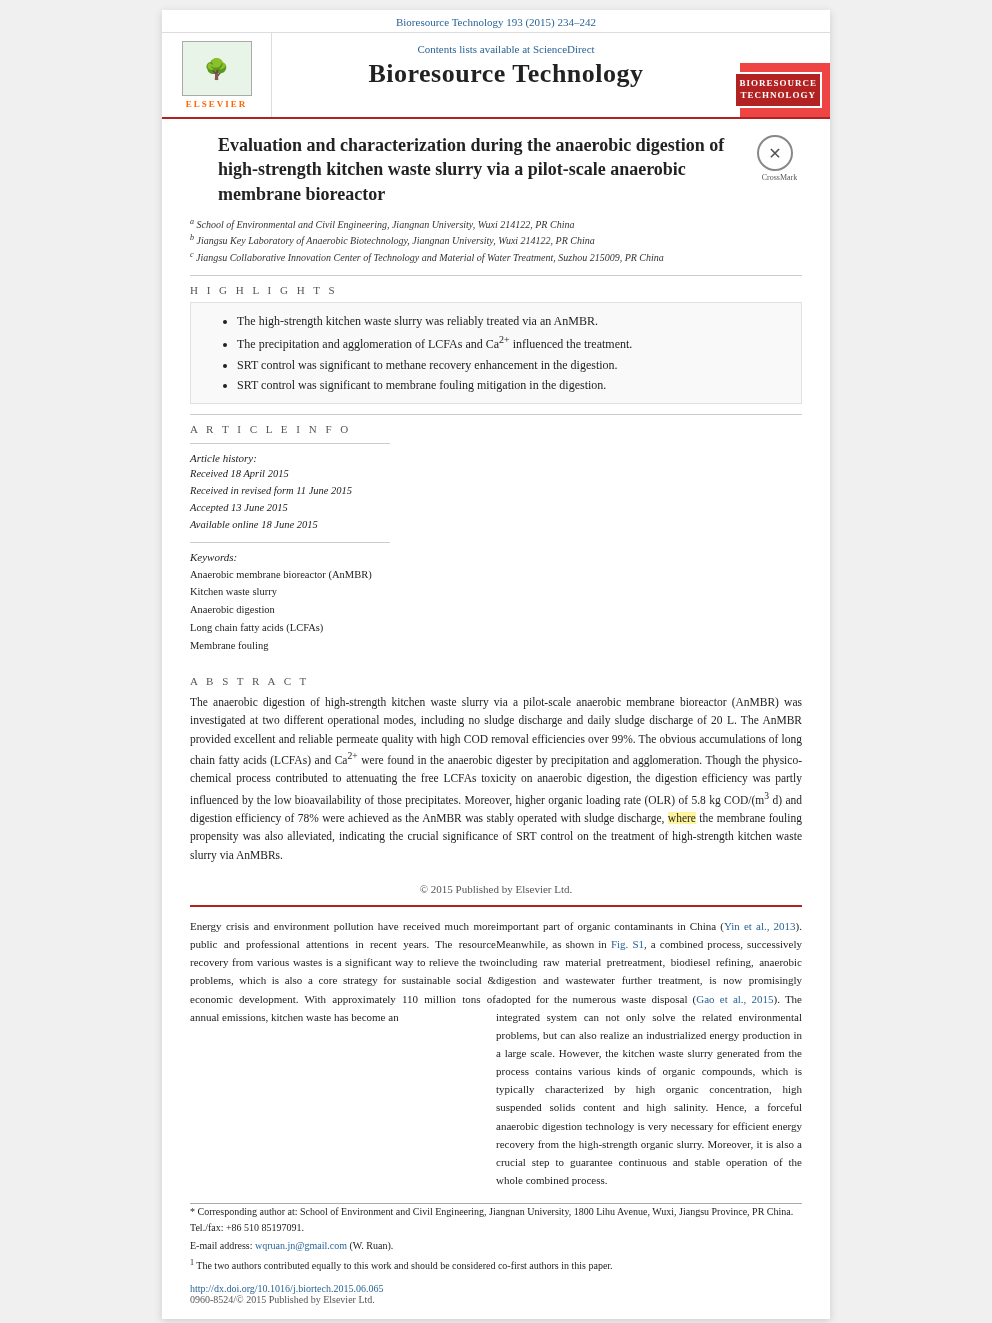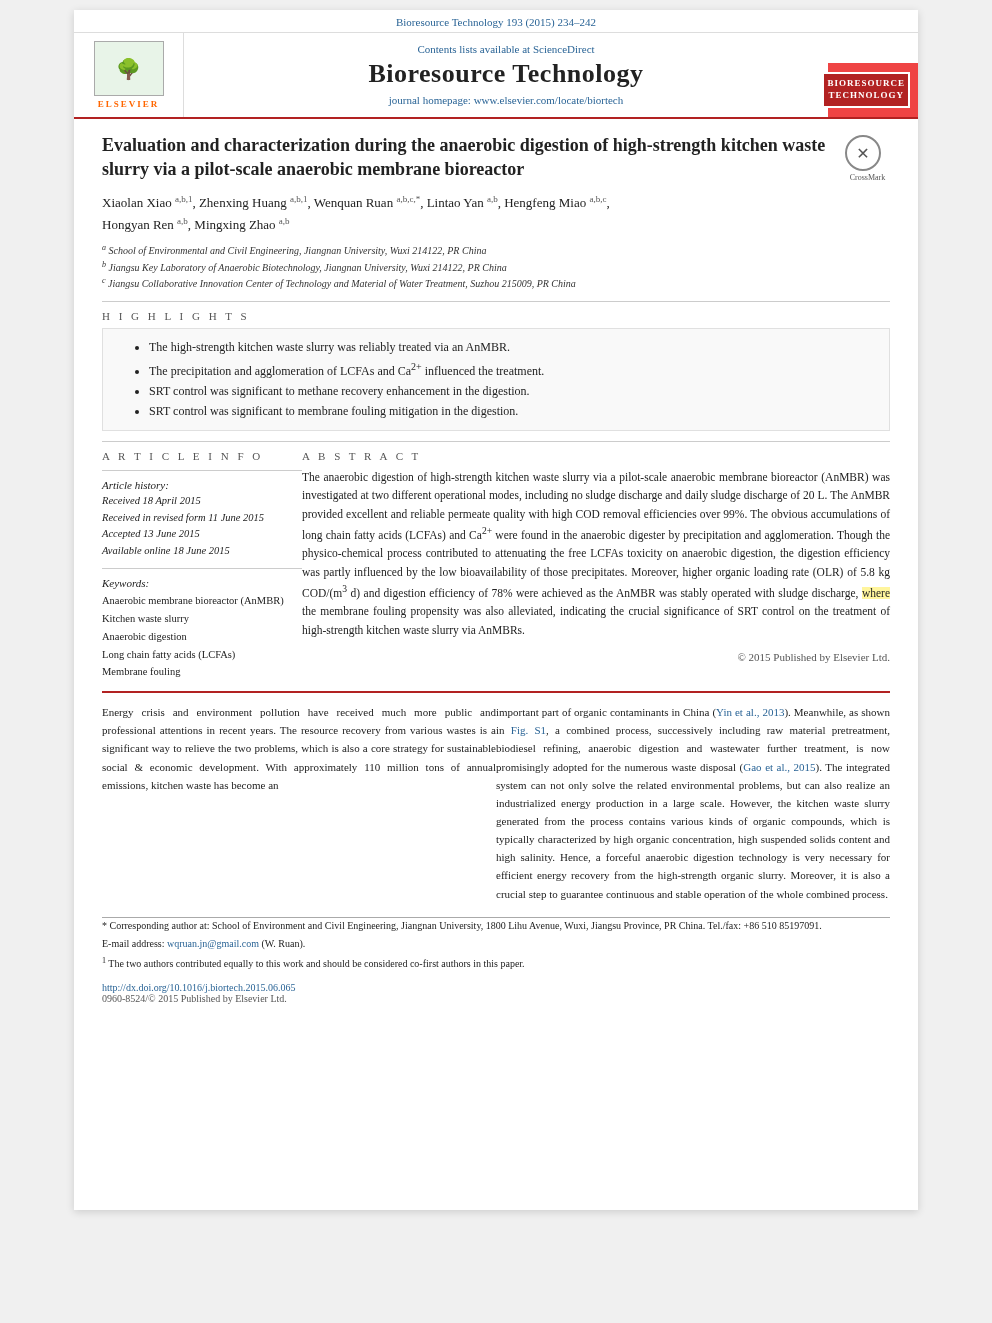--- a/index.html
+++ b/index.html
@@ -7,21 +7,21 @@
       background: #f0f0f0;
       font-family: 'Times New Roman', Times, serif;
       font-size: 13px;
       color: #222;
       display: flex;
       justify-content: center;
       padding: 10px 0;
     }
     .page {
       background: #fff;
-      width: 844px;
+      width: 668px;
       min-height: 1200px;
       padding: 0;
       box-shadow: 0 2px 8px rgba(0,0,0,0.15);
       position: relative;
     }
 
     
     .top-bar {
       text-align: center;
       padding: 6px 0 4px;
@@ -132,20 +132,21 @@
       align-items: flex-start;
       margin-bottom: 10px;
     }
     .article-title {
       flex: 1;
       font-size: 18px;
       font-weight: bold;
       line-height: 1.35;
       color: #222;
       font-family: 'Times New Roman', serif;
+      margin-left: 28px;
     }
     .crossmark {
       width: 45px;
       flex-shrink: 0;
       text-align: center;
       padding-top: 2px;
     }
     .crossmark-icon {
       display: inline-block;
       width: 36px;
@@ -206,21 +207,23 @@
     .highlights-box ul {
       list-style: disc;
       padding-left: 18px;
       font-size: 12px;
       line-height: 1.7;
     }
 
     
     .two-col {
       display: flex;
+      gap: 20px;
       margin-bottom: 10px;
+      flex-direction: column;
     }
     .col-left {
       width: 200px;
       flex-shrink: 0;
     }
     .col-right {
       flex: 1;
     }
 
     
@@ -266,22 +269,22 @@
       text-transform: uppercase;
       margin-bottom: 6px;
     }
     .abstract-text {
       font-size: 11.5px;
       line-height: 1.6;
       text-align: justify;
     }
     .copyright-line {
       font-size: 11px;
-      text-align: right;
-      margin-top: 12px;
+      text-align: center;
+      margin-top: 19px;
       color: #555;
     }
 
     
     .body-two-col {
       display: flex;
       margin-top: 10px;
     }
     .body-col {
       flex: 1;
@@ -344,45 +347,38 @@
       <div class="elsevier-logo">
         <div class="tree-img">🌳</div>
         <div class="elsevier-text">ELSEVIER</div>
       </div>
     </div>
     <div class="header-center">
       <div class="contents-line">
         <span>Contents lists available at </span><span class="link">ScienceDirect</span>
       </div>
       <div class="journal-title">Bioresource Technology</div>
-      <div class="homepage-line">
-        <span>journal homepage: </span><span class="link">www.elsevier.com/locate/biortech</span>
-      </div>
     </div>
     <div class="header-right">
       <div class="journal-logo-box">
         <div class="logo-title">BIORESOURCE<br>TECHNOLOGY</div>
       </div>
     </div>
   </div>
 
   <div class="main-content">
 
     <div class="article-title-section">
       <div class="article-title">Evaluation and characterization during the anaerobic digestion of high-strength kitchen waste slurry via a pilot-scale anaerobic membrane bioreactor</div>
       <div class="crossmark">
         <div class="crossmark-icon">✕</div>
         <div style="font-size:8px;color:#555;margin-top:2px;">CrossMark</div>
       </div>
     </div>
 
-    <div class="authors">
-      Xiaolan Xiao <sup>a,b,1</sup>, Zhenxing Huang <sup>a,b,1</sup>, Wenquan Ruan <sup>a,b,c,*</sup>, Lintao Yan <sup>a,b</sup>, Hengfeng Miao <sup>a,b,c</sup>,<br>
-      Hongyan Ren <sup>a,b</sup>, Mingxing Zhao <sup>a,b</sup>
-    </div>
 
     <div class="affiliations">
       <sup>a</sup> <span>School of Environmental and Civil Engineering, Jiangnan University, Wuxi 214122, PR China</span><br>
       <sup>b</sup> <span>Jiangsu Key Laboratory of Anaerobic Biotechnology, Jiangnan University, Wuxi 214122, PR China</span><br>
       <sup>c</sup> <span>Jiangsu Collaborative Innovation Center of Technology and Material of Water Treatment, Suzhou 215009, PR China</span>
     </div>
 
     <hr class="divider">
 
     <div class="section-label">H I G H L I G H T S</div>

